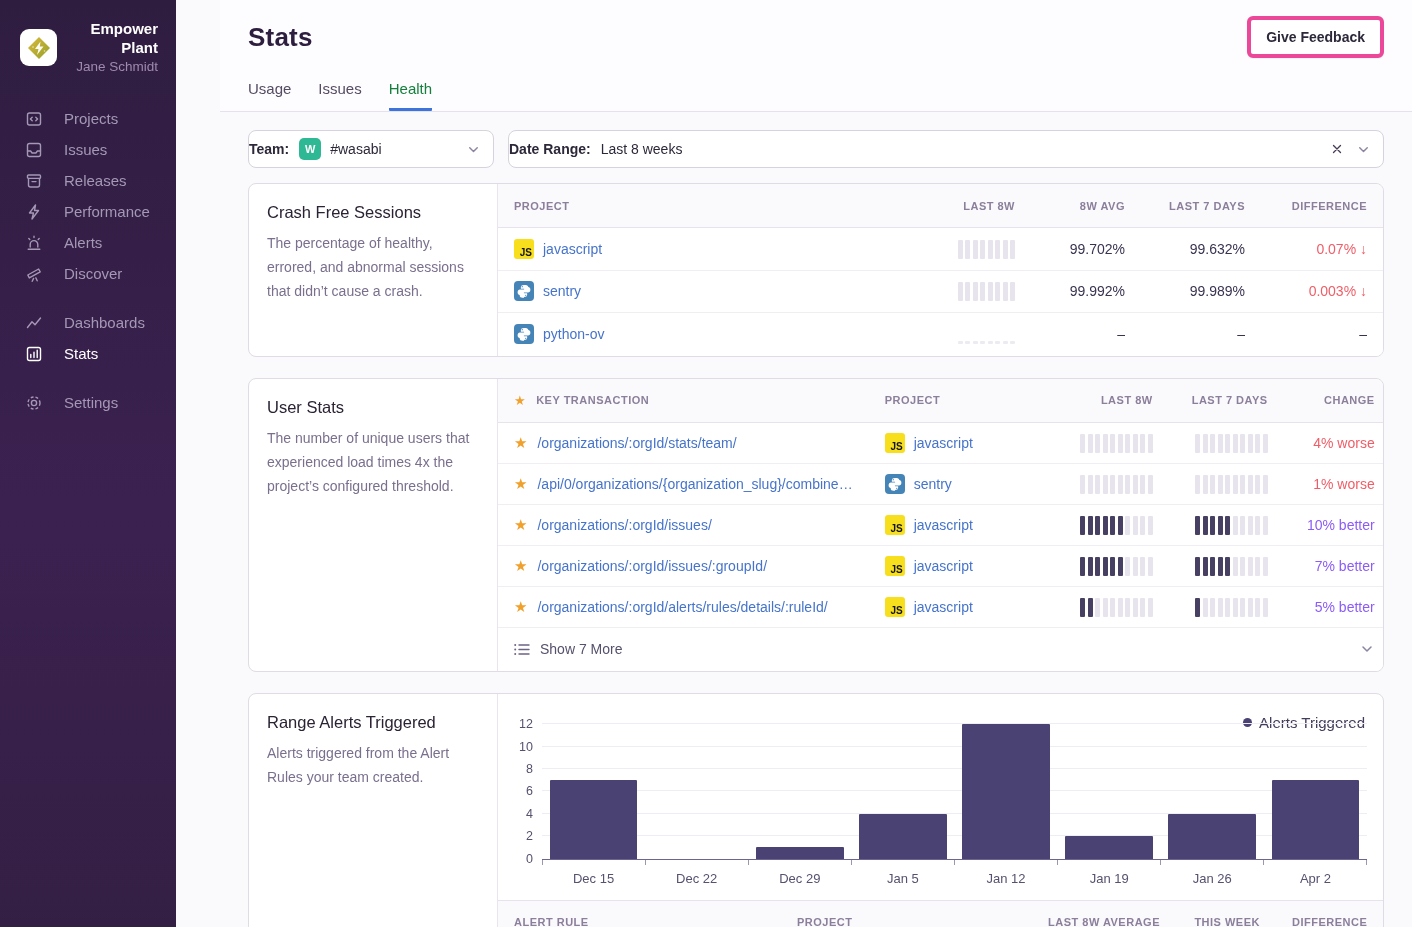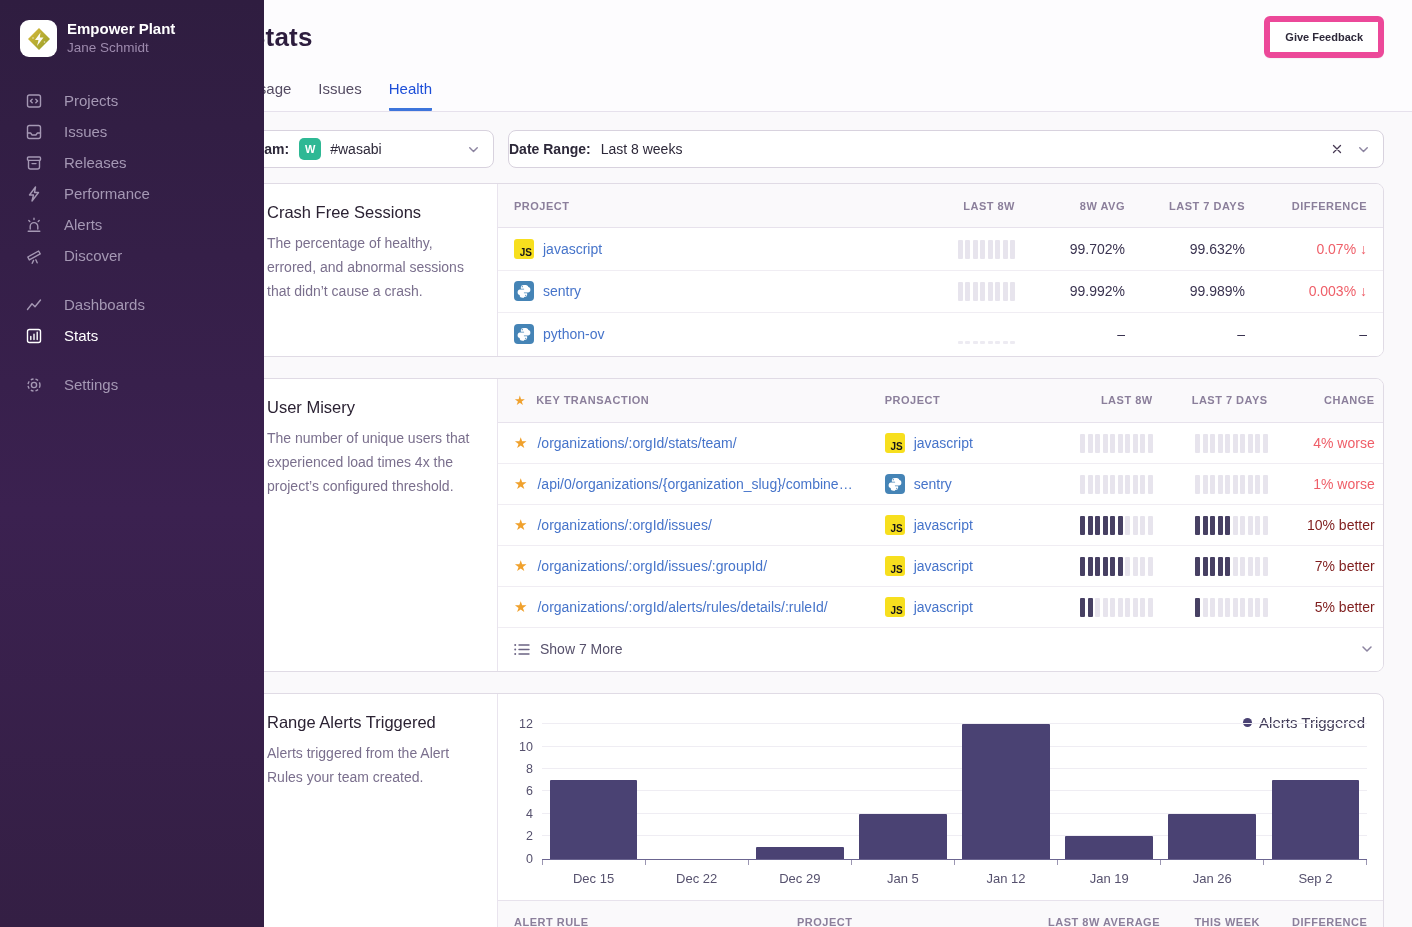--- a/index.html
+++ b/index.html
@@ -1,45 +1,45 @@
 <!DOCTYPE html>
 <html><head>
 <meta charset="utf-8">
 <style>
   * { margin:0; padding:0; box-sizing:border-box; }
   html,body { width:1412px; height:927px; overflow:hidden;
     font-family:"Liberation Sans","DejaVu Sans",sans-serif; background:#faf9fb; }
 
   
-  .sidebar { position:fixed; left:0; top:0; width:264px; height:927px;
-    background:linear-gradient(180deg,#2f1d40 0%,#3b2150 55%,#341f44 100%); color:#a598b4; }
+  .sidebar { position:fixed; left:0; top:0; width:176px; height:927px;
+    background:linear-gradient(180deg,#2f1d40 0%,#3b2150 55%,#341f44 100%); color:#a598b4;text-align:right; }
   .org { display:flex; align-items:center; gap:10px; margin:20px 18px 28px 20px; }
   .org-avatar { width:37px; height:37px; background:#fff; border-radius:9px;
     display:flex; align-items:center; justify-content:center; flex:none; }
   .org-name { color:#fff; font-weight:700; font-size:15px; line-height:1.25; }
   .org-user { color:#9d8aad; font-size:13.5px; line-height:1.3; }
   .nav-item { display:flex; align-items:center; gap:21px; height:31px; padding-left:25px;
     font-size:15px; cursor:pointer; }
   .nav-item .nicon { width:18px; height:18px; display:flex; flex:none; }
   .nav-item.active { color:#fff; }
   .nav-gap { height:18px; }
   svg { display:block; }
 
   
   .main { margin-left:220px; height:927px; }
   .page-head { background:#fdfcfe; padding:16px 28px 0 28px; border-bottom:1px solid #e6e1ec; }
   .title-row { display:flex; align-items:center; justify-content:space-between; }
   .page-title { font-size:26px; font-weight:700; color:#2d1d3e; letter-spacing:.2px; }
-  .feedback-btn { background:#fff; border:6px solid #ec4899; border-radius:6px;
-    padding:9px 15px; font-size:11px; font-weight:700; color:#2d2839; cursor:pointer;
+  .feedback-btn { background:#fff; border:4px solid #ec4899; border-radius:6px;
+    padding:9px 15px; font-size:14px; font-weight:700; color:#2d2839; cursor:pointer;
     box-shadow:0 1px 1px rgba(40,20,60,.04); font-family:inherit; }
   .tabs { display:flex; gap:27px; margin-top:22px; }
   .tab { font-size:15px; color:#554c63; padding-bottom:11px; border-bottom:3px solid transparent;
     cursor:pointer; }
-  .tab.active { color:#1d4ed8; border-bottom-color:#3d74db; border-radius:1px; }
+  .tab.active { color:#15803d; border-bottom-color:#3d74db; border-radius:1px; }
 
   .content { padding:18px 28px 0 28px; }
 
   
   .filter-row { display:flex; gap:14px; margin-bottom:15px; }
   .select { background:#fff; border:1px solid #d8d2de; border-radius:8px; height:38px;
     display:flex; align-items:center; padding:0 12px 0 0; font-size:14px; color:#2d2839;
     cursor:pointer; }
   .team-select { width:246px; }
   .date-select { flex:1; }
@@ -75,21 +75,21 @@
     padding:1px 2px 1px 0; margin-right:9px; flex:none; }
   .badge-py { width:20px; height:20px; border-radius:4px; background:#4584b6;
     display:flex; align-items:center; justify-content:center; margin-right:9px; flex:none; }
 
   .spark { display:inline-flex; align-items:flex-end; gap:2.5px; height:20px; }
   .spark-bar { width:5px; height:19px; background:#e7e4ed; border-radius:1px; }
   .spark-bar.dark { background:#474063; }
   .spark.flat .spark-bar { height:3px; background:#edebf2; }
 
   [data-tone="down"],[data-tone="worse"] { color:#ef5e68; }
-  [data-tone="better"] { color:#7f1d1d; }
+  [data-tone="better"] { color:#8b5cf6; }
   [data-tone="none"] { color:#3a3350; }
 
   .star { color:#f0a12d; font-size:15px; margin-right:10px; line-height:1; }
   .th .star { font-size:13px; }
   .key-th { display:flex; align-items:center; }
 
   .show-more { display:flex; align-items:center; height:43px; padding:0 16px;
     font-size:14px; color:#56506b; cursor:pointer; background:#fff; }
   .show-more .chev { margin-left:auto; }
 
@@ -371,21 +371,21 @@
           <div class="tcell right">–</div>
           <div class="tcell right" data-tone="none">
             <span>–</span>
           </div>
         </div>
       </div>
     </section>
 
     <section class="panel">
       <div class="panel-desc">
-        <h2 class="panel-title">User Misery</h2>
+        <h2 class="panel-title">User Stats</h2>
         <p class="panel-text">The number of unique users that experienced load times 4x the project’s configured threshold.</p>
       </div>
       <div>
         <div class="thead misery-grid">
           <div class="th key-th">
               <span class="star">★</span>
               <span>KEY TRANSACTION</span>
             </div>
           <div class="th">PROJECT</div>
           <div class="th right">LAST 8W</div>
@@ -678,21 +678,21 @@
               <div class="tick"></div>
             </div>
           <div class="xlabels">
               <span>Dec 15</span>
               <span>Dec 22</span>
               <span>Dec 29</span>
               <span>Jan 5</span>
               <span>Jan 12</span>
               <span>Jan 19</span>
               <span>Jan 26</span>
-              <span>Sep 2</span>
+              <span>Apr 2</span>
             </div>
         </div>
         <div class="alerts-thead">
           <div class="th">ALERT RULE</div>
           <div class="th">PROJECT</div>
           <div class="th right">LAST 8W AVERAGE</div>
           <div class="th right">THIS WEEK</div>
           <div class="th right">DIFFERENCE</div>
         </div>
       </div>

